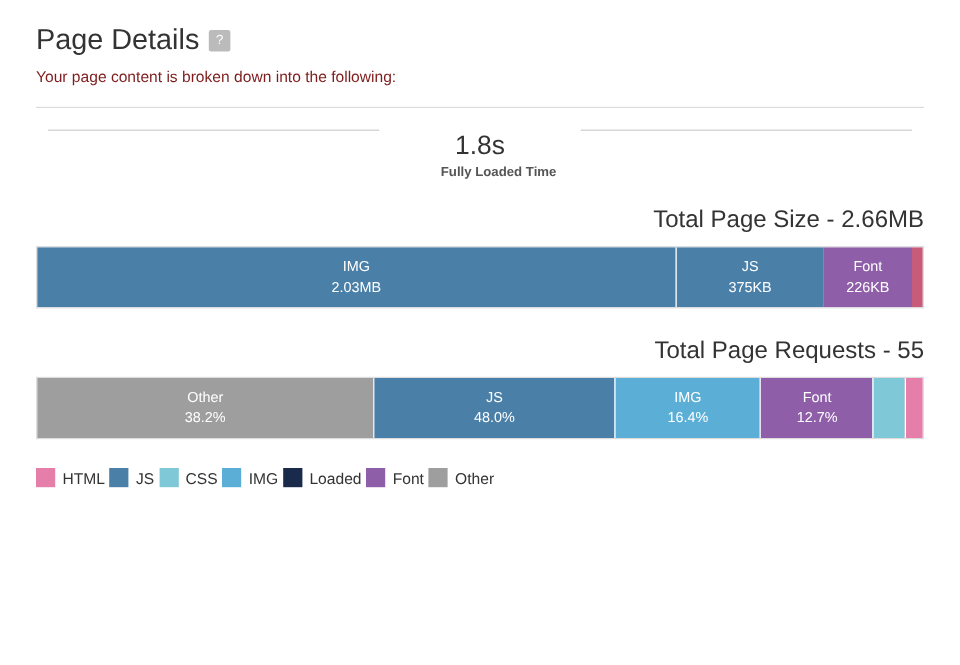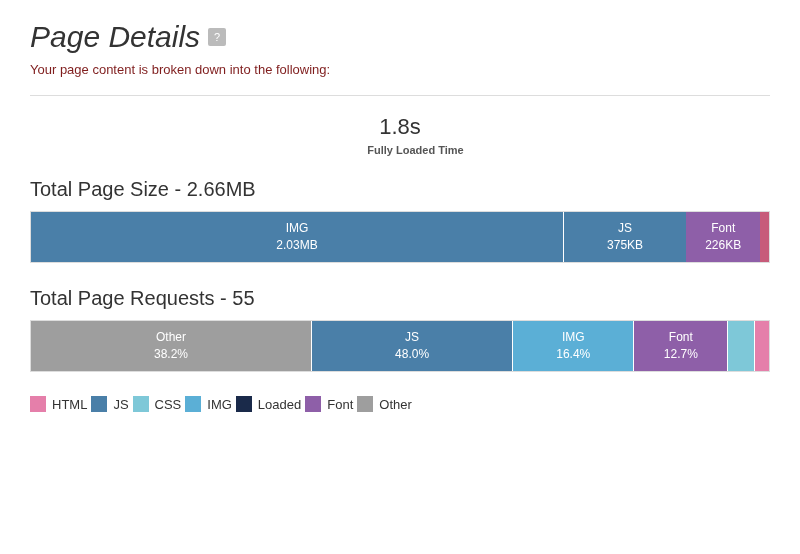--- a/index.html
+++ b/index.html
@@ -12,24 +12,23 @@
       padding: 20px 30px;
     }
 
     .page-title-row {
       display: flex;
       align-items: center;
       gap: 8px;
       margin-bottom: 8px;
     }
     .page-title {
-      font-size: 30px;
+      font-size: 24px;
       font-weight: 400;
       color: #333;
-      font-style: italic;
     }
     .help-badge {
       display: inline-flex;
       align-items: center;
       justify-content: center;
       width: 18px;
       height: 18px;
       background: #bbb;
       color: #fff;
       font-size: 11px;
@@ -39,21 +38,20 @@
     .subtitle {
       font-size: 13px;
       color: #7f1d1d;
       margin-bottom: 18px;
     }
 
     .timeline-row {
       display: flex;
       margin-bottom: 20px;
       padding: 0 10px;
-      flex-direction: column;
     }
     .timeline-line {
       flex: 1;
       height: 1px;
       background: #ccc;
     }
     .timeline-center {
       padding: 0 20px;
       text-align: center;
     }
@@ -67,20 +65,21 @@
       font-weight: bold;
       color: #555;
       margin-left: 31px;
     }
 
     .section-title {
       font-size: 20px;
       font-weight: 400;
       margin-bottom: 10px;
       color: #333;
+      text-align: right;
     }
 
     .bar-container {
       display: flex;
       height: 52px;
       width: 100%;
       margin-bottom: 24px;
       overflow: hidden;
       border: 1px solid #ddd;
     }

